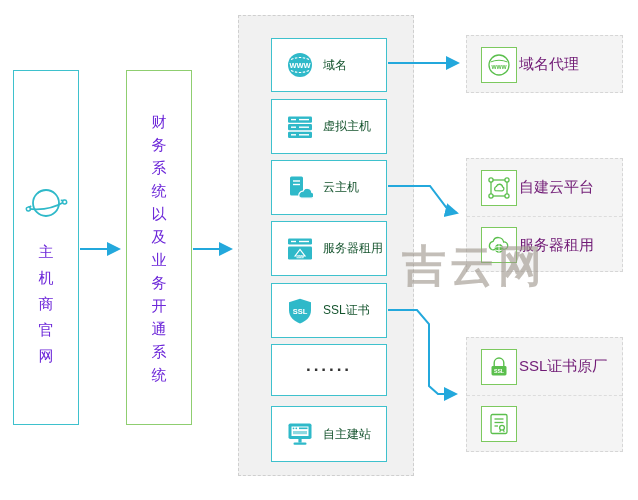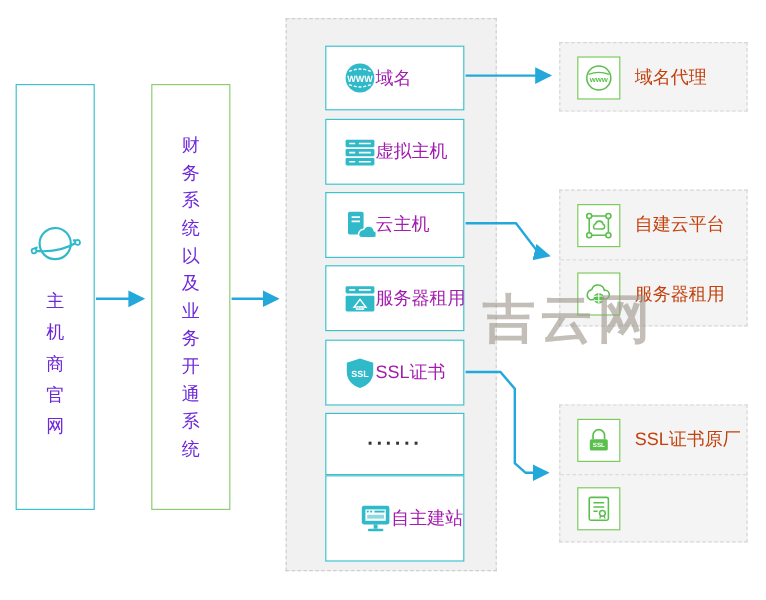--- a/index.html
+++ b/index.html
@@ -24,35 +24,35 @@
   
   #products-panel {
     position:absolute; left:238px; top:15px; width:176px; height:461px;
     background:#f1f1f1; border:1px dashed #cfcfcf;
   }
   .product-box {
     position:absolute; left:271px; width:116px; background:#fff;
     border:1px solid #3ec1cd; display:flex; align-items:center;
   }
   .product-box .p-icon { margin-left:15px; width:26px; height:26px; flex:none; display:flex; }
-  .product-box .p-label { margin-left:0; font-size:15px; color:#a21caf; white-space:nowrap; }
+  .product-box .p-label { margin-left:10px; font-size:12px; color:#14532d; white-space:nowrap; }
   .dots-box { justify-content:center; }
   .dots-box .p-label { margin-left:0; font-weight:bold; font-size:17px; letter-spacing:2px; color:#333; }
   
   .partner-group {
     position:absolute; left:466px; width:157px; background:#f4f4f4;
     border:1px dashed #d6d6d6;
   }
   .partner-row { display:flex; align-items:center; height:57px; position:relative; }
   .partner-row + .partner-row { border-top:1px dashed #dcdcdc; }
   .g-icon {
     margin-left:14px; width:36px; height:36px; flex:none; background:#fff;
     border:1px solid #7cc95e; display:flex; align-items:center; justify-content:center;
   }
-  .partner-row .p-label { margin-left:12px; font-size:15px; color:#c2410c; white-space:nowrap; }
+  .partner-row .p-label { margin-left:2px; font-size:15px; color:#701a75; white-space:nowrap; }
   
   #arrows { position:absolute; left:0; top:0; z-index:5; pointer-events:none; }
   #watermark {
     position:absolute; left:402px; top:237px; z-index:10;
     font-size:44px; font-weight:bold; letter-spacing:4px;
     color:rgba(158,150,141,0.62); pointer-events:none; white-space:nowrap;
   }
 </style>
 </head>
 <body>
@@ -149,21 +149,21 @@
         <text x="13" y="15.8" text-anchor="middle" font-family="Liberation Sans,sans-serif" font-size="7.5" font-weight="bold" fill="#fff">SSL</text>
       </svg>
     </span>
     <span class="p-label">SSL证书</span>
   </div>
 
   <div class="product-box dots-box" style="top:344px;height:52px;">
     <span class="p-label">······</span>
   </div>
 
-  <div class="product-box" style="top:396px;height:72px;justify-content:flex-end;">
+  <div class="product-box" style="top:406px;height:56px;">
     <span class="p-icon">
       <svg width="26" height="26" viewBox="0 0 26 26">
         <rect x="1.5" y="2.5" width="23" height="15.5" rx="1.8" fill="#2fb9c9"></rect>
         <rect x="4.5" y="5.5" width="17" height="9.5" fill="#fff"></rect>
         <circle cx="6.5" cy="7.3" r="0.9" fill="#2fb9c9"></circle>
         <circle cx="9.3" cy="7.3" r="0.9" fill="#2fb9c9"></circle>
         <rect x="12" y="6.5" width="8.5" height="1.6" fill="#2fb9c9"></rect>
         <rect x="6" y="10" width="14" height="3.2" fill="#2fb9c9" opacity="0.55"></rect>
         <rect x="11.4" y="18" width="3.2" height="3.6" fill="#2fb9c9"></rect>
         <rect x="6.5" y="21.6" width="13" height="2.2" rx="1.1" fill="#2fb9c9"></rect>

